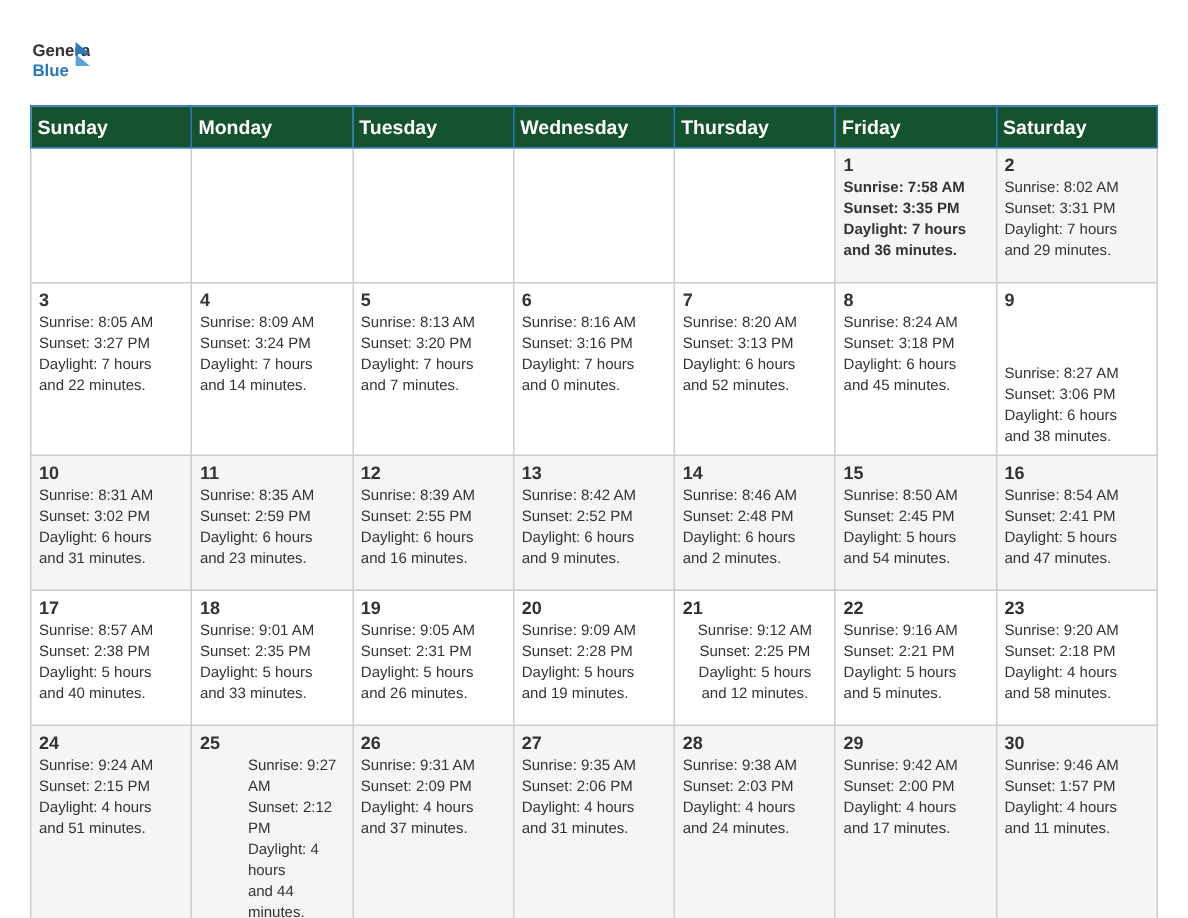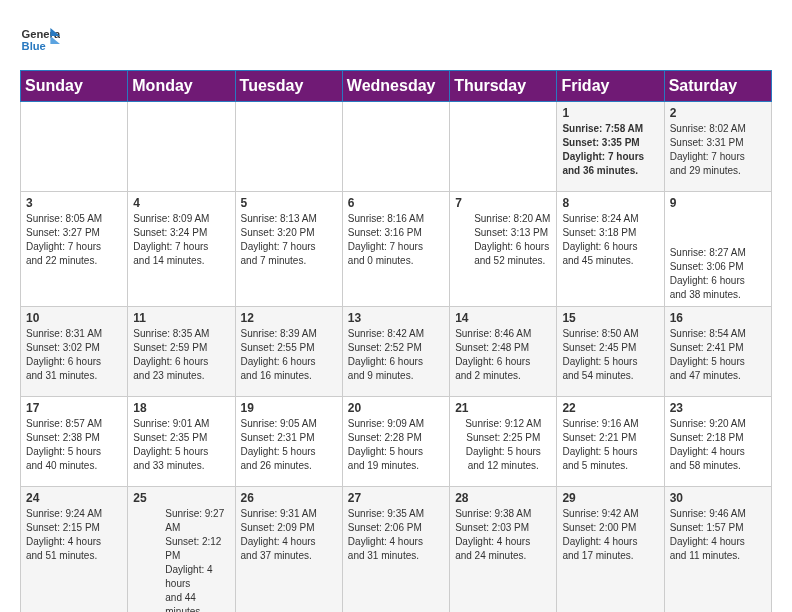--- a/index.html
+++ b/index.html
@@ -36,23 +36,23 @@
     .subtitle {
       font-size: 15px;
       color: #555;
     }
     table {
       width: 100%;
       border-collapse: collapse;
       table-layout: fixed;
     }
     thead tr th {
-      background-color: #701a75;
+      background-color: #14532d;
       color: #fff;
-      font-size: 16px;
+      font-size: 13px;
       padding: 6px 4px;
       text-align: left;
       border: 1px solid #2979c0;
     }
     tbody tr td {
       border: 1px solid #ccc;
       vertical-align: top;
       padding: 4px 5px;
       height: 90px;
       font-size: 10.5px;
@@ -153,21 +153,21 @@
         </td>
         <td>
           <span class="day-num">6</span>
           <div class="day-info" style="white-space: pre-line;">Sunrise: 8:16 AM
 Sunset: 3:16 PM
 Daylight: 7 hours
 and 0 minutes.</div>
         </td>
         <td>
           <span class="day-num">7</span>
-          <div class="day-info" style="white-space: pre-line; margin-left: 19px;">Sunrise: 8:20 AM
+          <div class="day-info" style="white-space: pre-line;">Sunrise: 8:20 AM
 Sunset: 3:13 PM
 Daylight: 6 hours
 and 52 minutes.</div>
         </td>
         <td>
           <span class="day-num">8</span>
           <div class="day-info" style="white-space: pre-line;">Sunrise: 8:24 AM
 Sunset: 3:18 PM
 Daylight: 6 hours
 and 45 minutes.</div>

